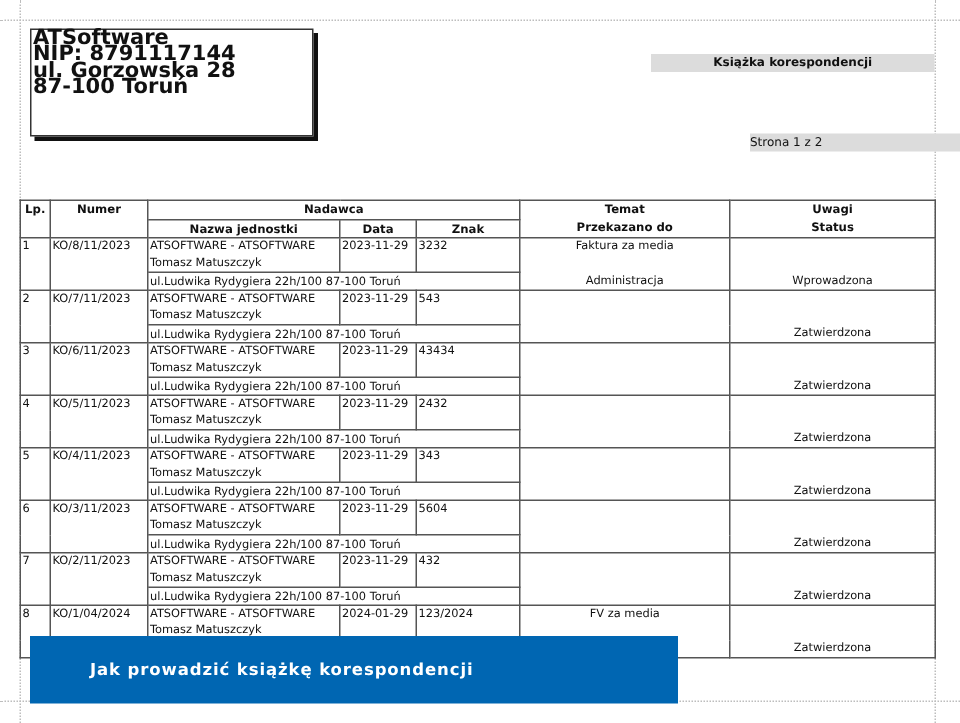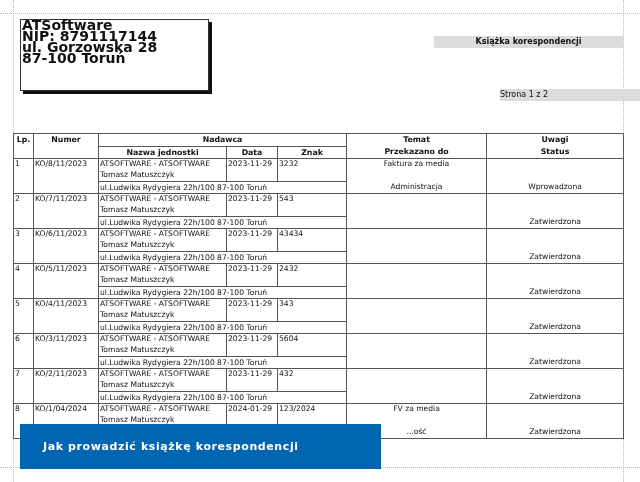--- a/index.html
+++ b/index.html
@@ -10,21 +10,21 @@
   .company-line{font-size:14px;font-weight:bold;line-height:11px;padding-left:1px;white-space:nowrap;}
   .title-bar{position:absolute;left:434px;top:36px;width:189px;height:12px;background:#dcdcdc;font-size:8px;font-weight:bold;text-align:center;line-height:12px;}
   .page-bar{position:absolute;left:500px;top:75px;width:147px;height:12px;background:#dcdcdc;font-size:8px;text-align:left;line-height:12px;margin-top:14px;}
   table.corr{position:absolute;left:13px;top:133px;border-collapse:collapse;table-layout:fixed;width:610px;font-size:7.6px;}
   table.corr td,table.corr th{border:1px solid #555;padding:0 1px;vertical-align:top;white-space:nowrap;overflow:hidden;}
   table.corr th{font-weight:bold;text-align:center;font-size:7.8px;line-height:11.5px;}
   .row-top td{height:22px;line-height:10.5px;}
   .row-bot td{height:11px;line-height:11px;}
   .cell-temat,.cell-uwagi{position:relative;}
   .stack{display:flex;flex-direction:column;justify-content:space-between;height:33px;line-height:10.5px;text-align:center;}
-  .banner{position:absolute;left:20px;top:424px;width:361px;height:45px;background:#0066b2;color:#fff;font-size:11px;font-weight:bold;letter-spacing:0.6px;line-height:45px;padding-left:23px;box-sizing:border-box;}
+  .banner{position:absolute;left:20px;top:424px;width:432px;height:45px;background:#0066b2;color:#fff;font-size:11px;font-weight:bold;letter-spacing:0.6px;line-height:45px;padding-left:40px;box-sizing:border-box;}
 </style>
 </head>
 <body>
 
 <div class="guide-v" style="left:13px;"></div>
 <div class="guide-v" style="left:623px;"></div>
 <div class="guide-h" style="top:13px;"></div>
 <div class="guide-h" style="top:467px;"></div>
 
 <div class="company-box">

